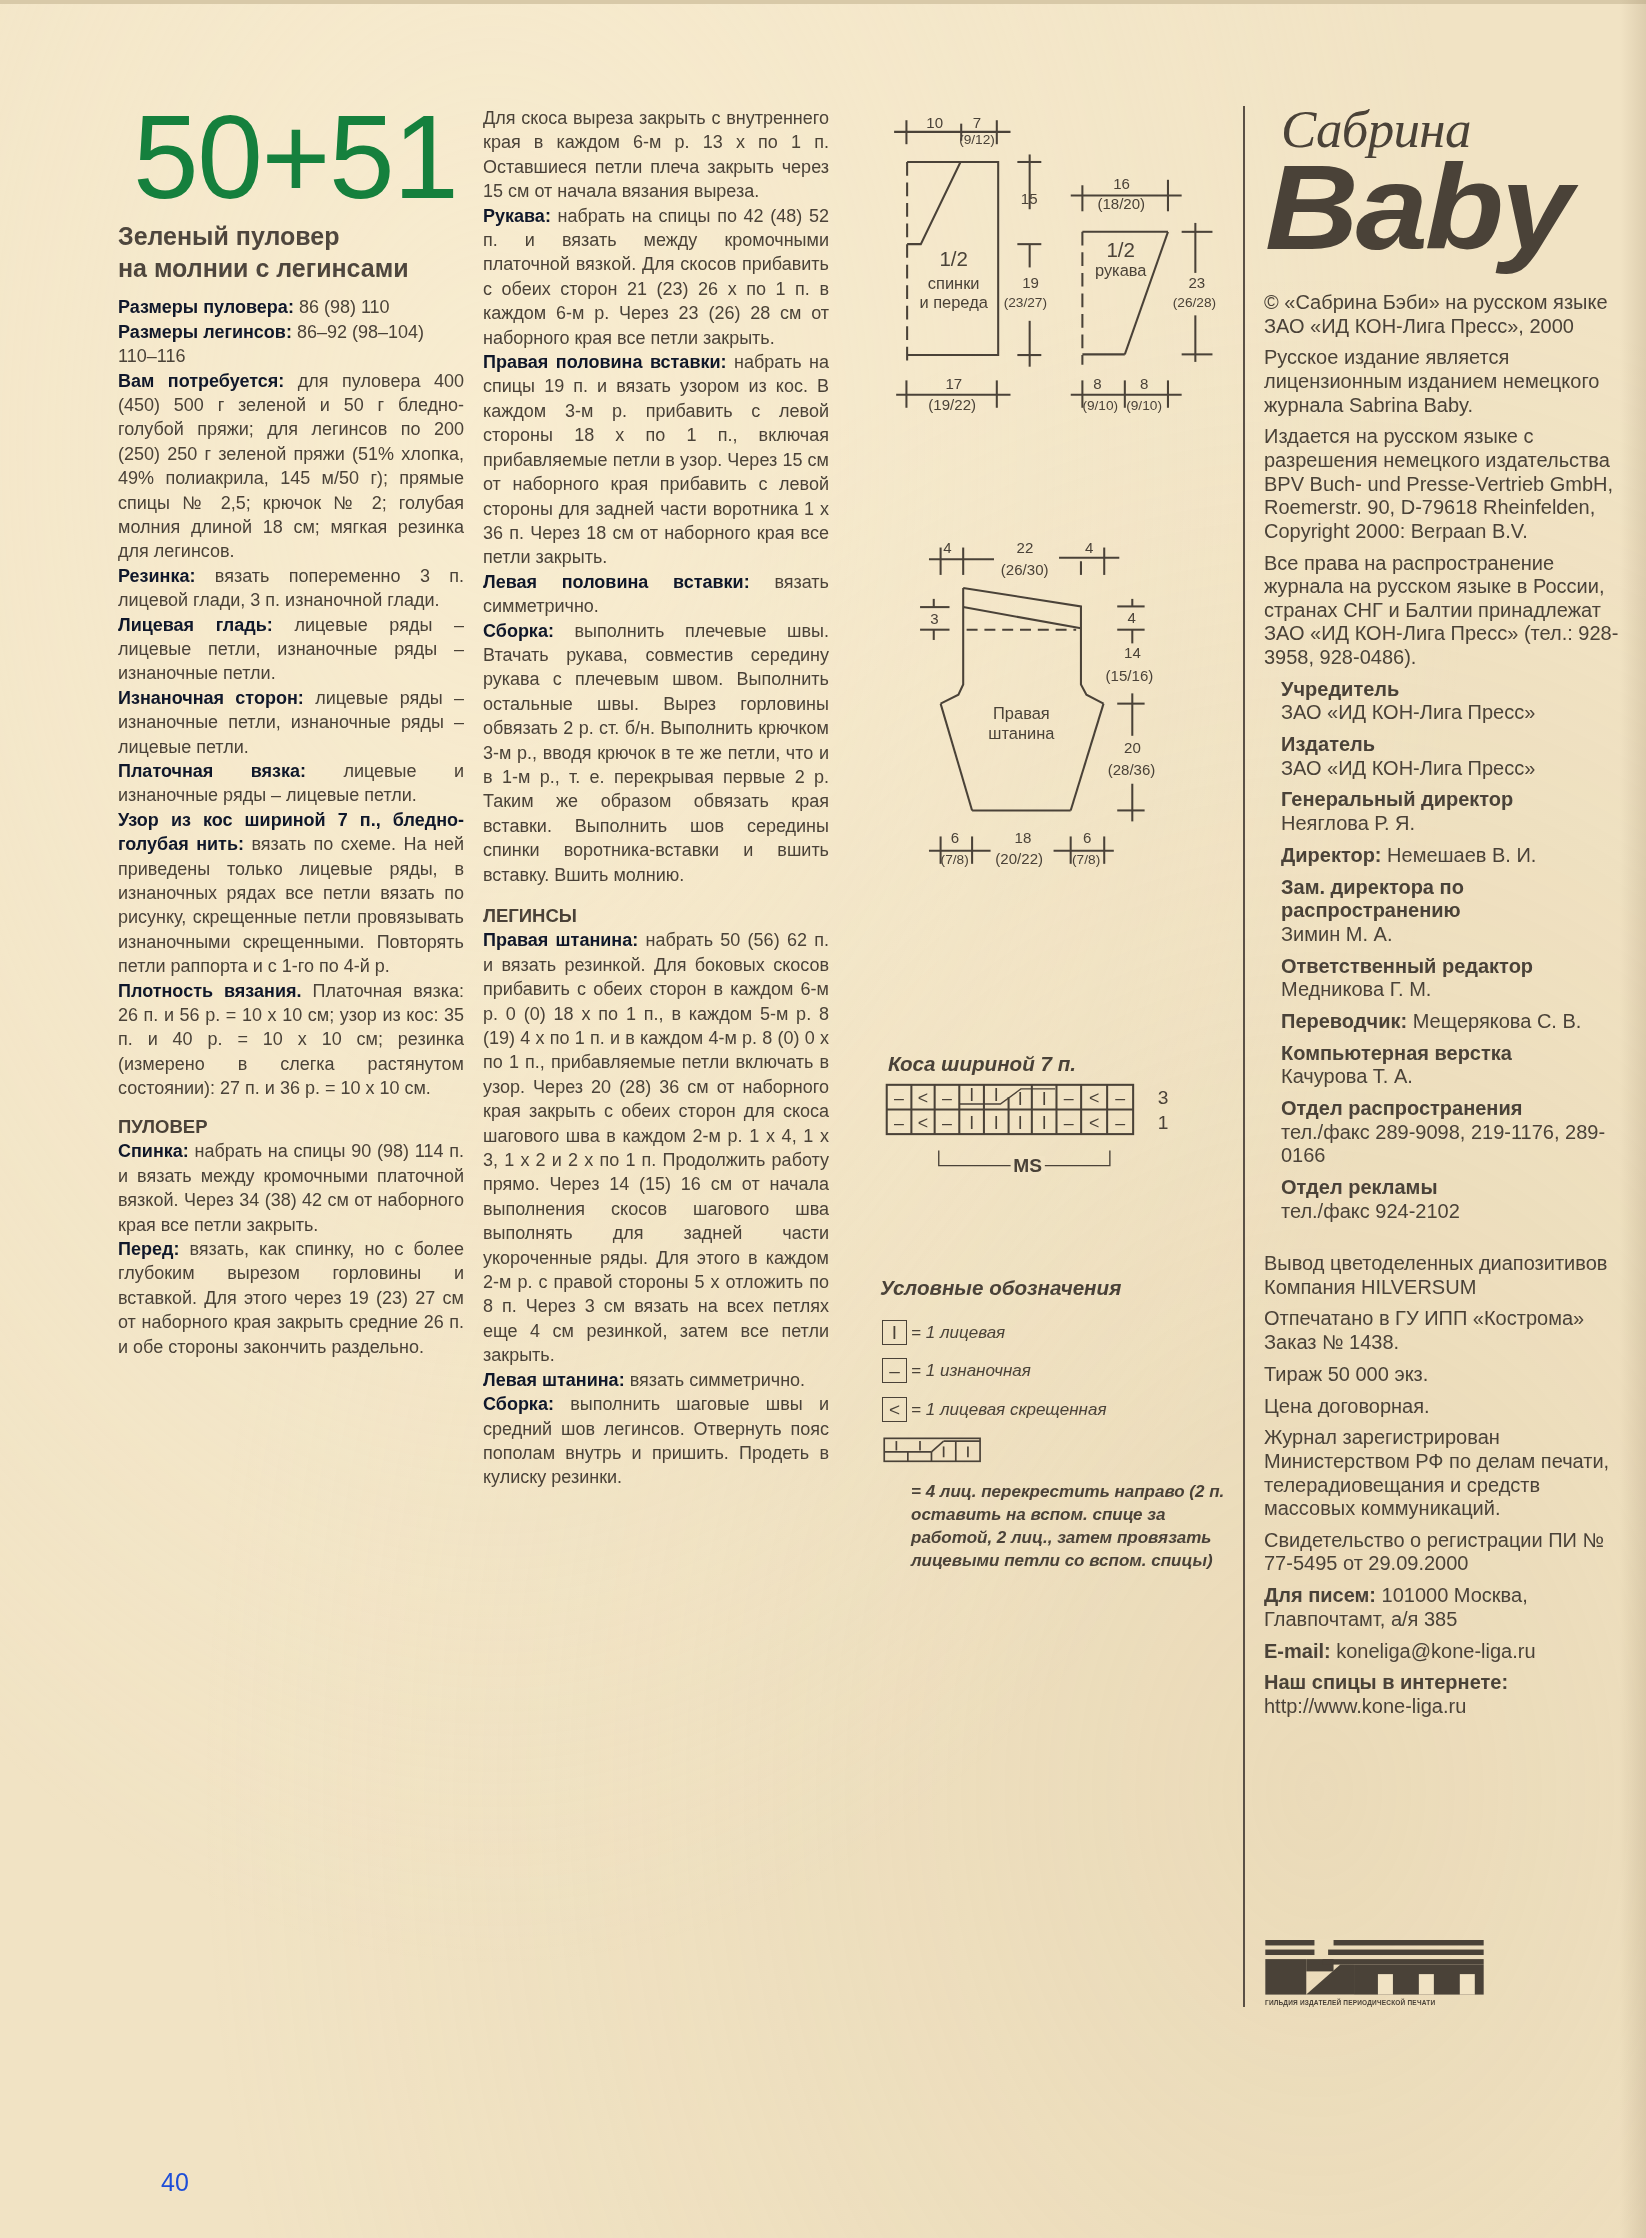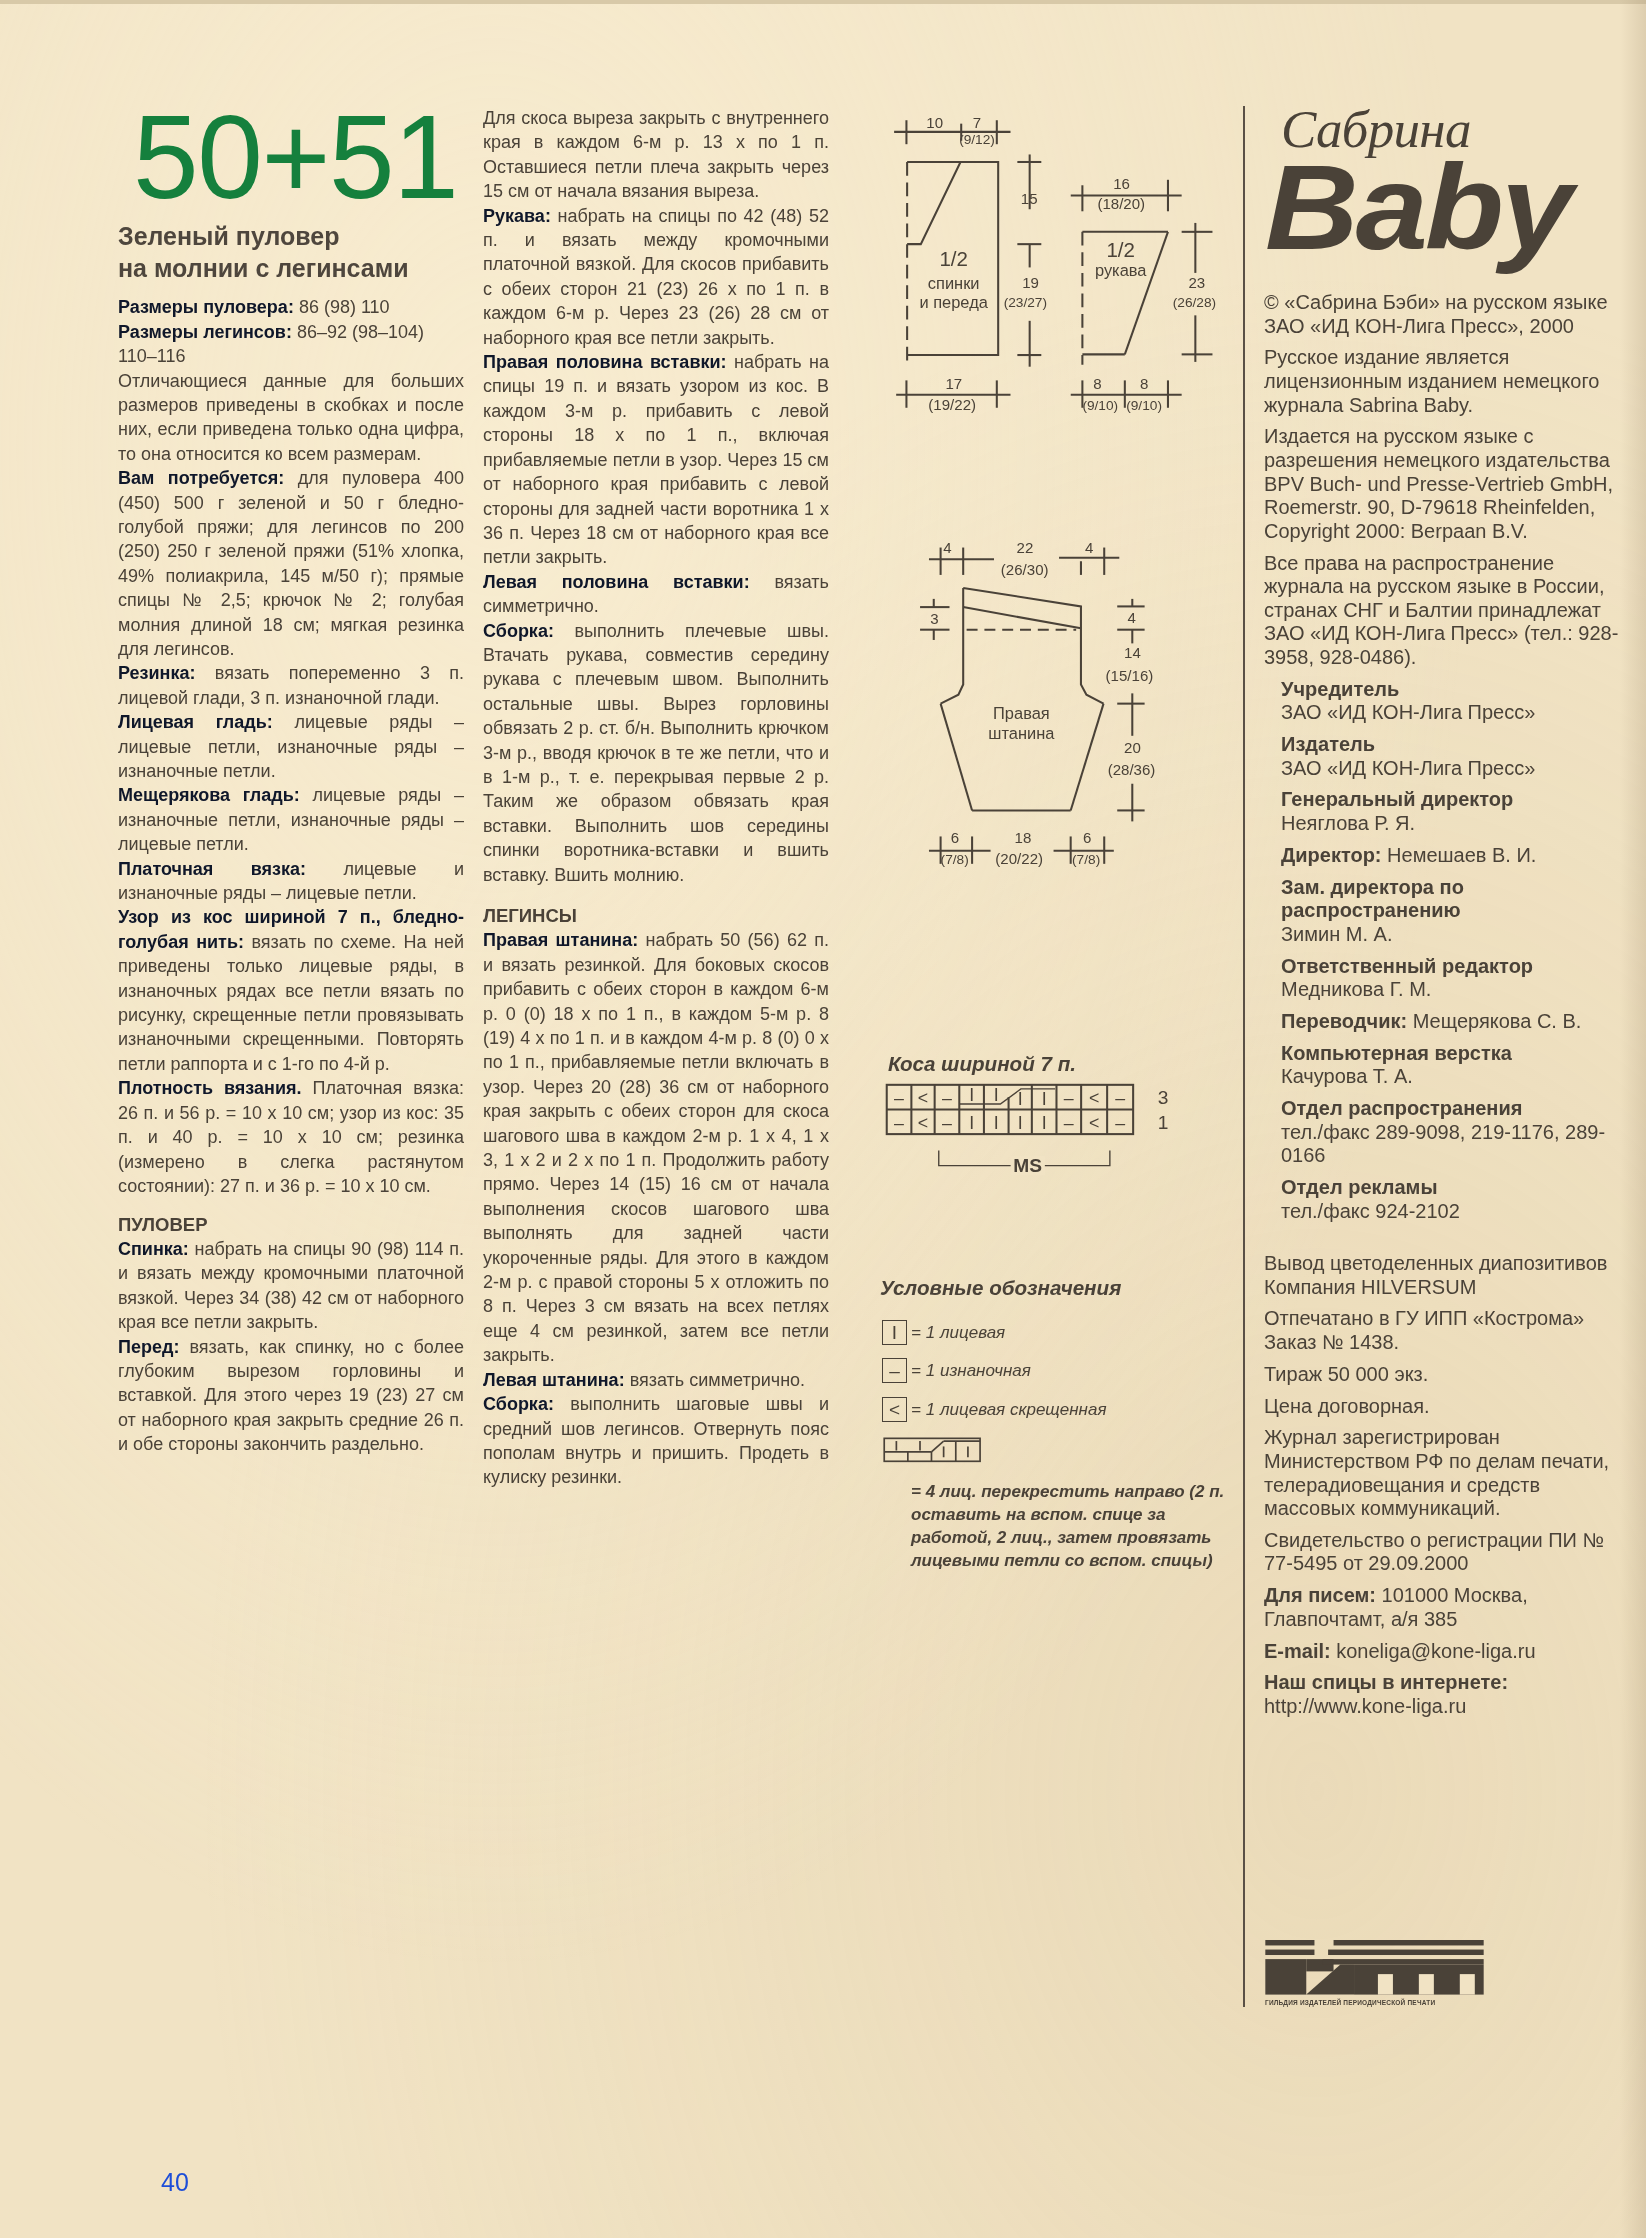--- a/index.html
+++ b/index.html
@@ -59,25 +59,24 @@
 <div class="right-edge"></div>
 
 <div class="col col1">
   <h1 class="big-number">50+51</h1>
   <div class="title">
     <div>Зеленый пуловер</div>
     <div>на молнии с легинсами</div>
   </div>
   <p class="para"><b>Размеры пуловера:</b><span> 86 (98) 110</span></p>
   <p class="para" style="text-align:left"><b>Размеры легинсов:</b><span> 86–92 (98–104) 110–116</span></p>
-  <p class="para">Отличающиеся данные для больших размеров приведены в скобках и после них, если приведена только одна цифра, то она относится ко всем размерам.</p>
   <p class="para"><b>Вам потребуется:</b><span> для пуловера 400 (450) 500 г зеленой и 50 г бледно-голубой пряжи; для легинсов по 200 (250) 250 г зеленой пряжи (51% хлопка, 49% полиакрила, 145 м/50 г); прямые спицы № 2,5; крючок № 2; голубая молния длиной 18 см; мягкая резинка для легинсов.</span></p>
   <p class="para"><b>Резинка:</b><span> вязать попеременно 3 п. лицевой глади, 3 п. изнаночной глади.</span></p>
   <p class="para"><b>Лицевая гладь:</b><span> лицевые ряды – лицевые петли, изнаночные ряды – изнаночные петли.</span></p>
-  <p class="para"><b>Мещерякова гладь:</b><span> лицевые ряды – изнаночные петли, изнаночные ряды – лицевые петли.</span></p>
+  <p class="para"><b>Изнаночная сторон:</b><span> лицевые ряды – изнаночные петли, изнаночные ряды – лицевые петли.</span></p>
   <p class="para"><b>Платочная вязка:</b><span> лицевые и изнаночные ряды – лицевые петли.</span></p>
   <p class="para"><b>Узор из кос шириной 7 п., бледно-голубая нить:</b><span> вязать по схеме. На ней приведены только лицевые ряды, в изнаночных рядах все петли вязать по рисунку, скрещенные петли провязывать изнаночными скрещенными. Повторять петли раппорта и с 1-го по 4-й р.</span></p>
   <p class="para"><b>Плотность вязания.</b><span> Платочная вязка: 26 п. и 56 р. = 10 x 10 см; узор из кос: 35 п. и 40 р. = 10 x 10 см; резинка (измерено в слегка растянутом состоянии): 27 п. и 36 р. = 10 x 10 см.</span></p>
   <div class="gap"></div>
   <p class="section-head">ПУЛОВЕР</p>
   <p class="para"><b>Спинка:</b><span> набрать на спицы 90 (98) 114 п. и вязать между кромочными платочной вязкой. Через 34 (38) 42 см от наборного края все петли закрыть.</span></p>
   <p class="para"><b>Перед:</b><span> вязать, как спинку, но с более глубоким вырезом горловины и вставкой. Для этого через 19 (23) 27 см от наборного края закрыть средние 26 п. и обе стороны закончить раздельно.</span></p>
 </div>
 
 <div class="col col2">

